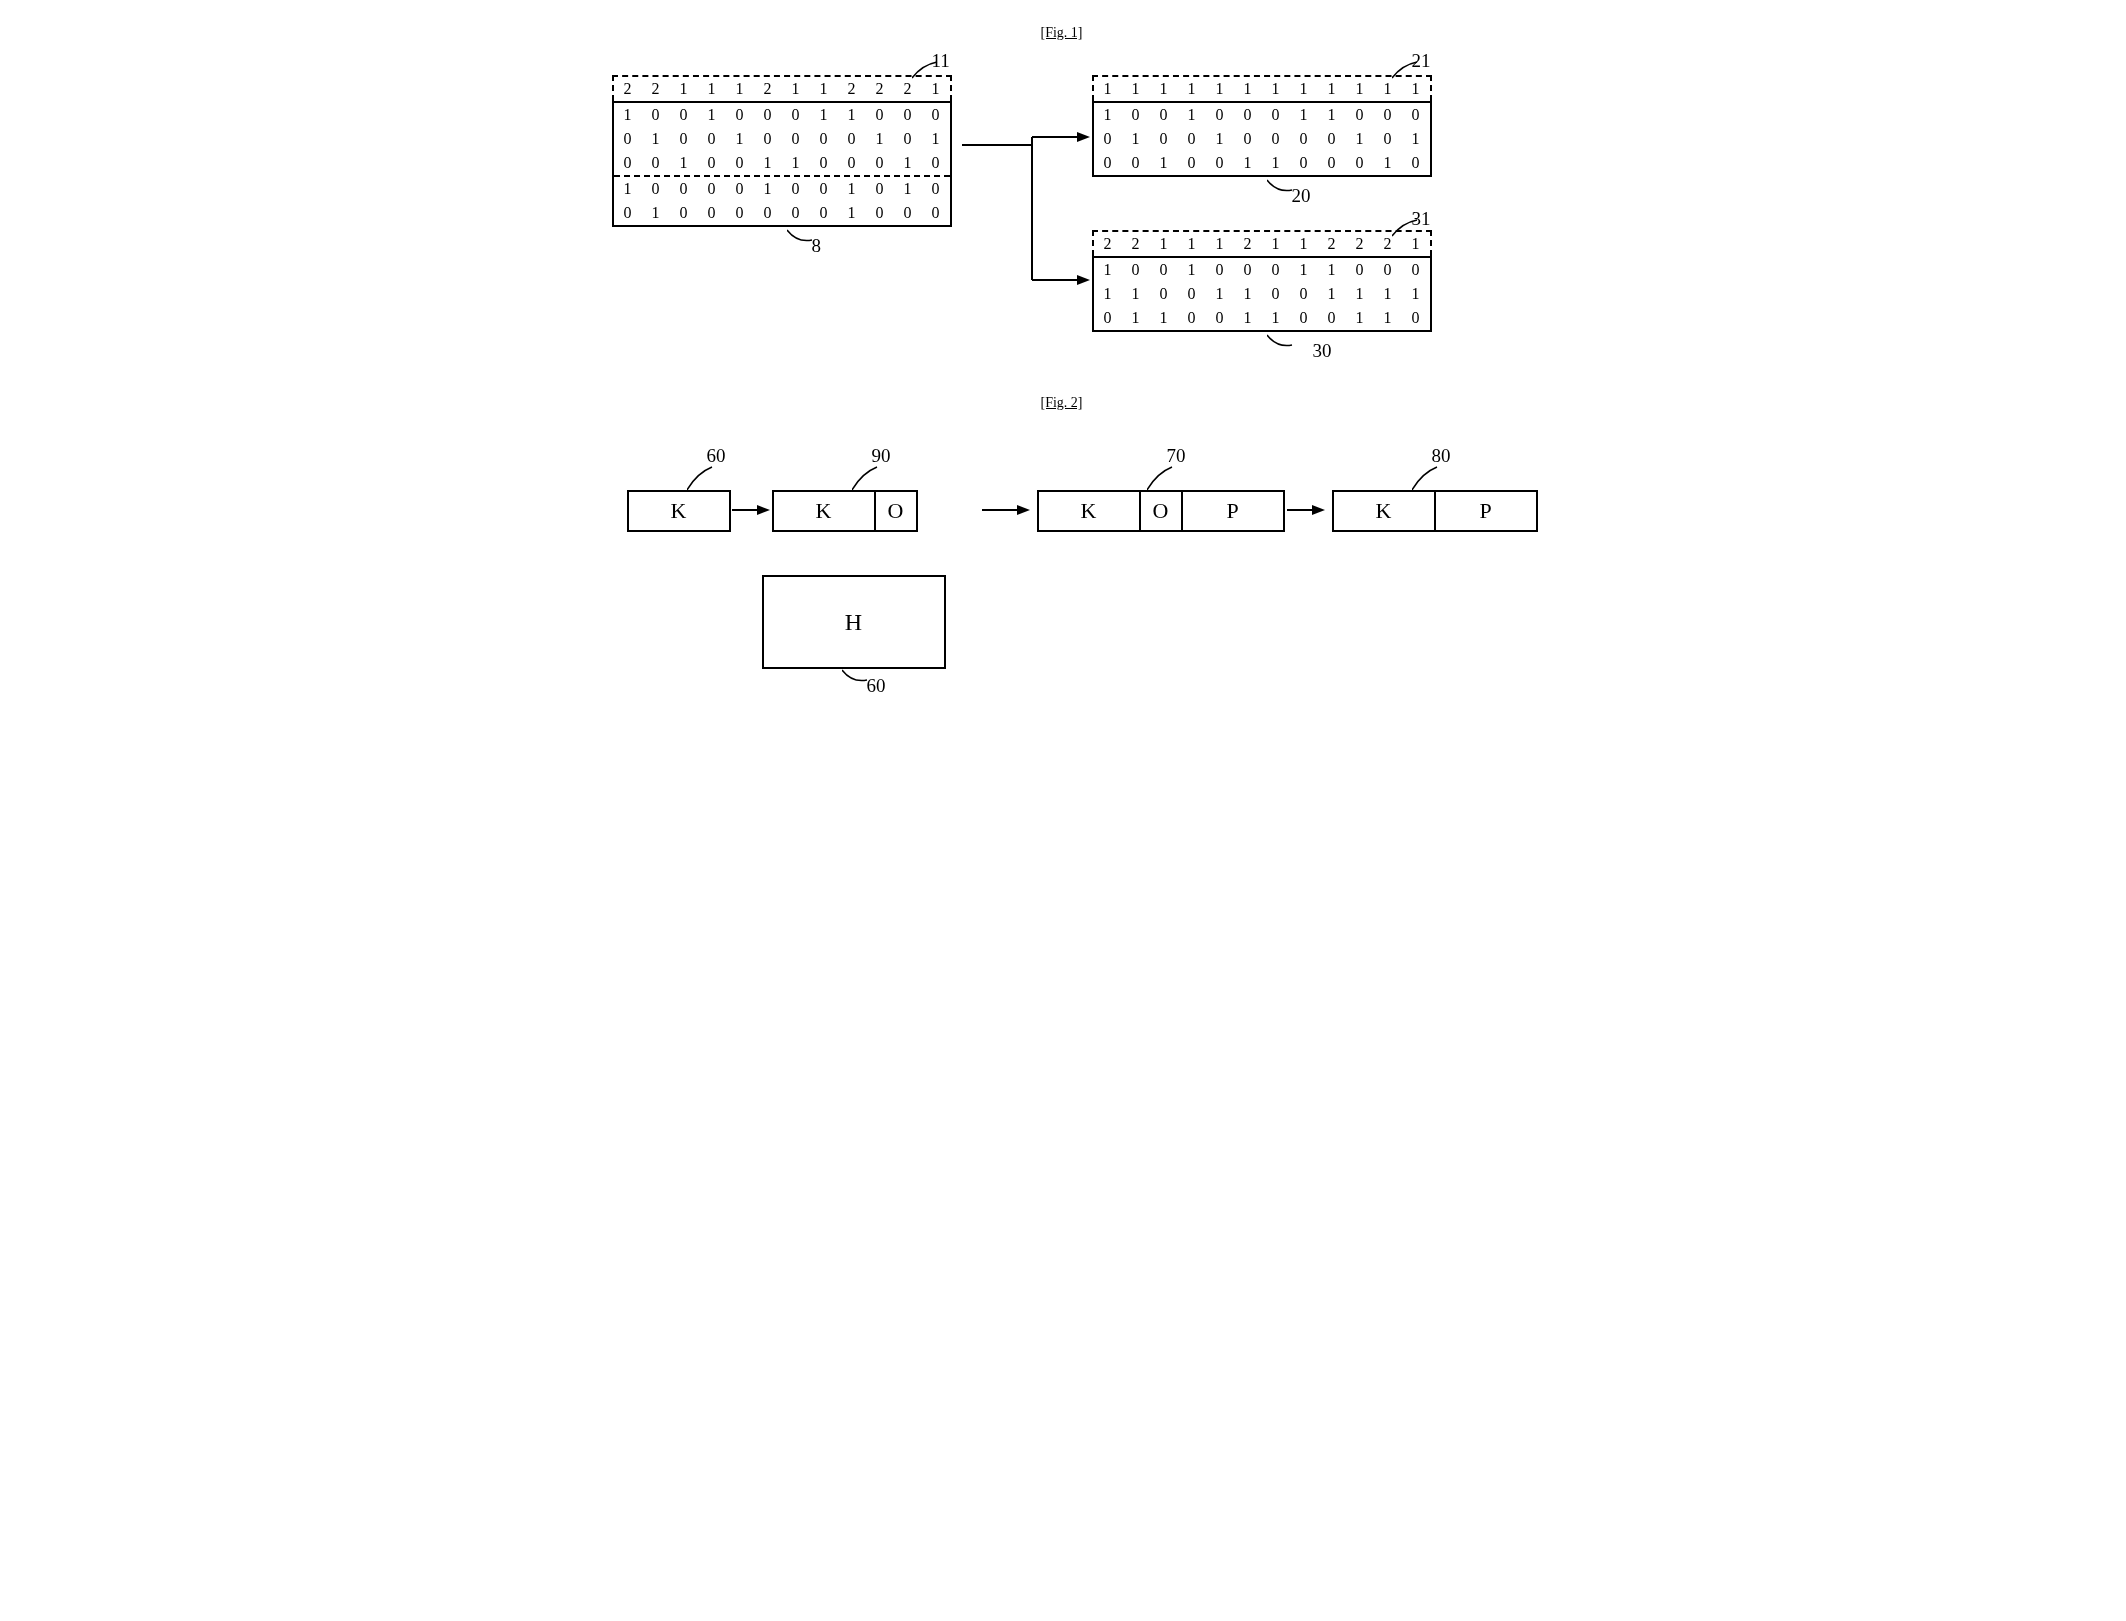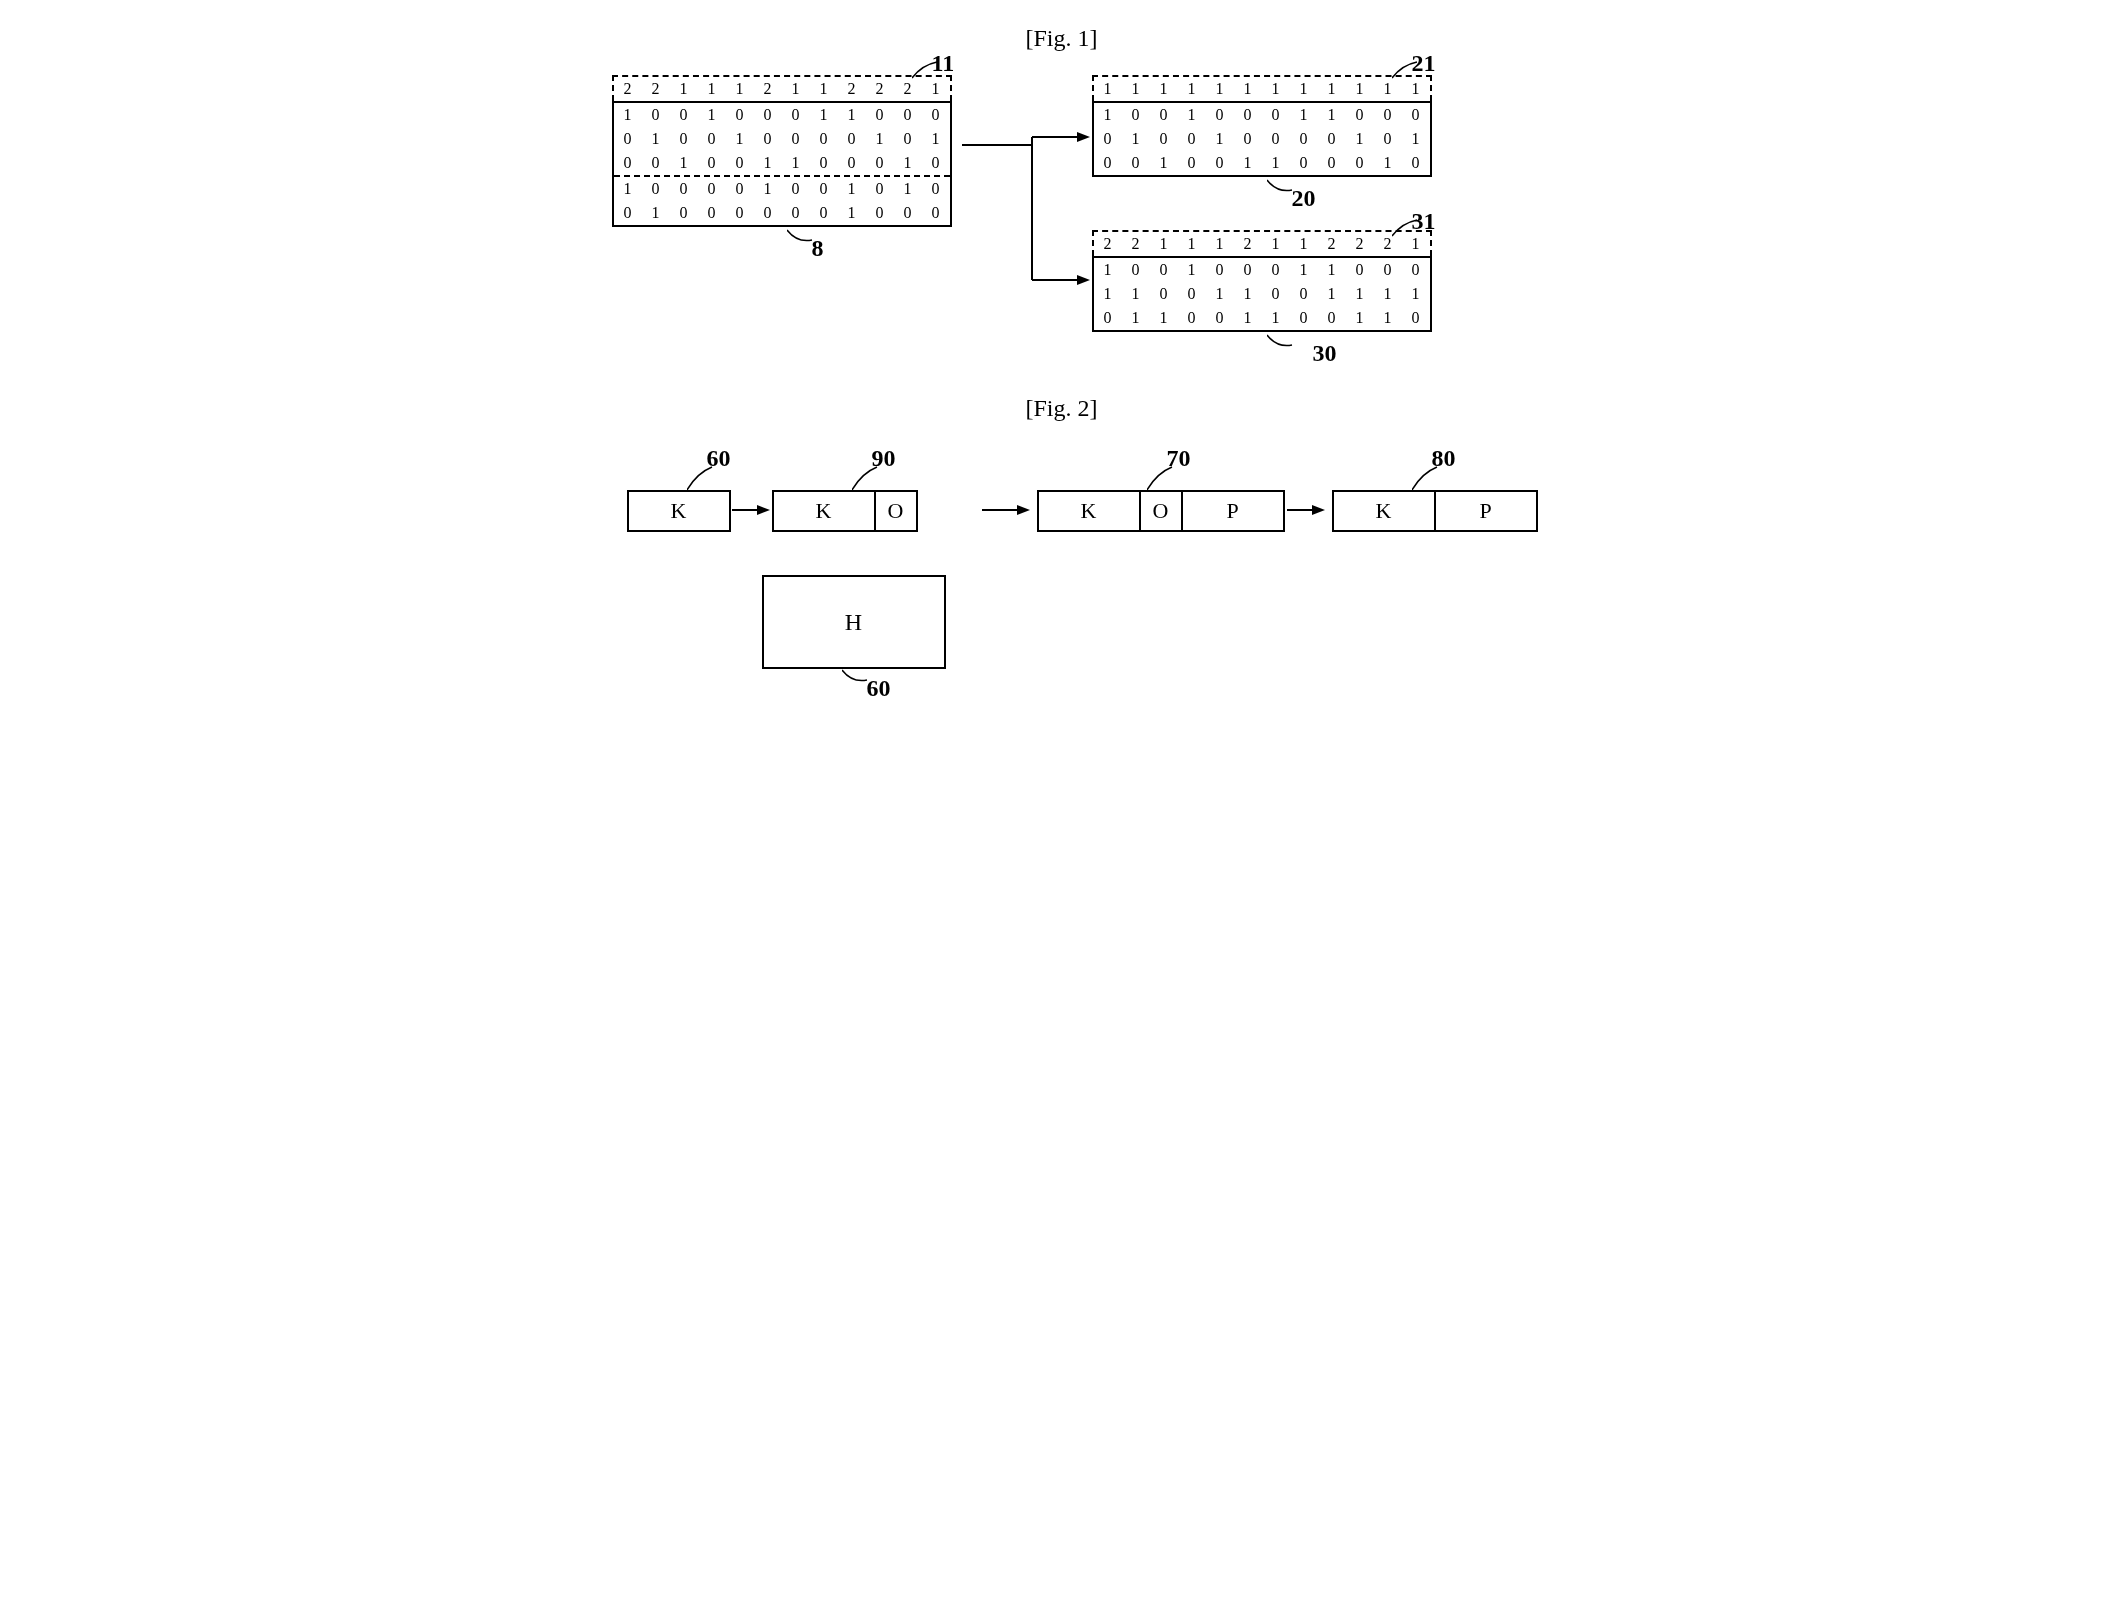--- a/index.html
+++ b/index.html
@@ -9,28 +9,28 @@
     padding: 20px;
   }
   .canvas {
     position: relative;
     width: 1063px;
     height: 810px;
     margin: 0 auto;
   }
   .fig-label {
     position: absolute;
-    font-size: 24px;
+    font-size: 14px;
     text-align: center;
     width: 100px;
+    text-decoration: underline;
   }
   .ref-num {
     position: absolute;
-    font-size: 24px;
-    font-weight: bold;
+    font-size: 19px;
   }
   .matrix-wrap {
     position: absolute;
   }
   .header-row {
     display: flex;
     border: 2px dashed #000;
     border-bottom: none;
   }
   .header-cell {

